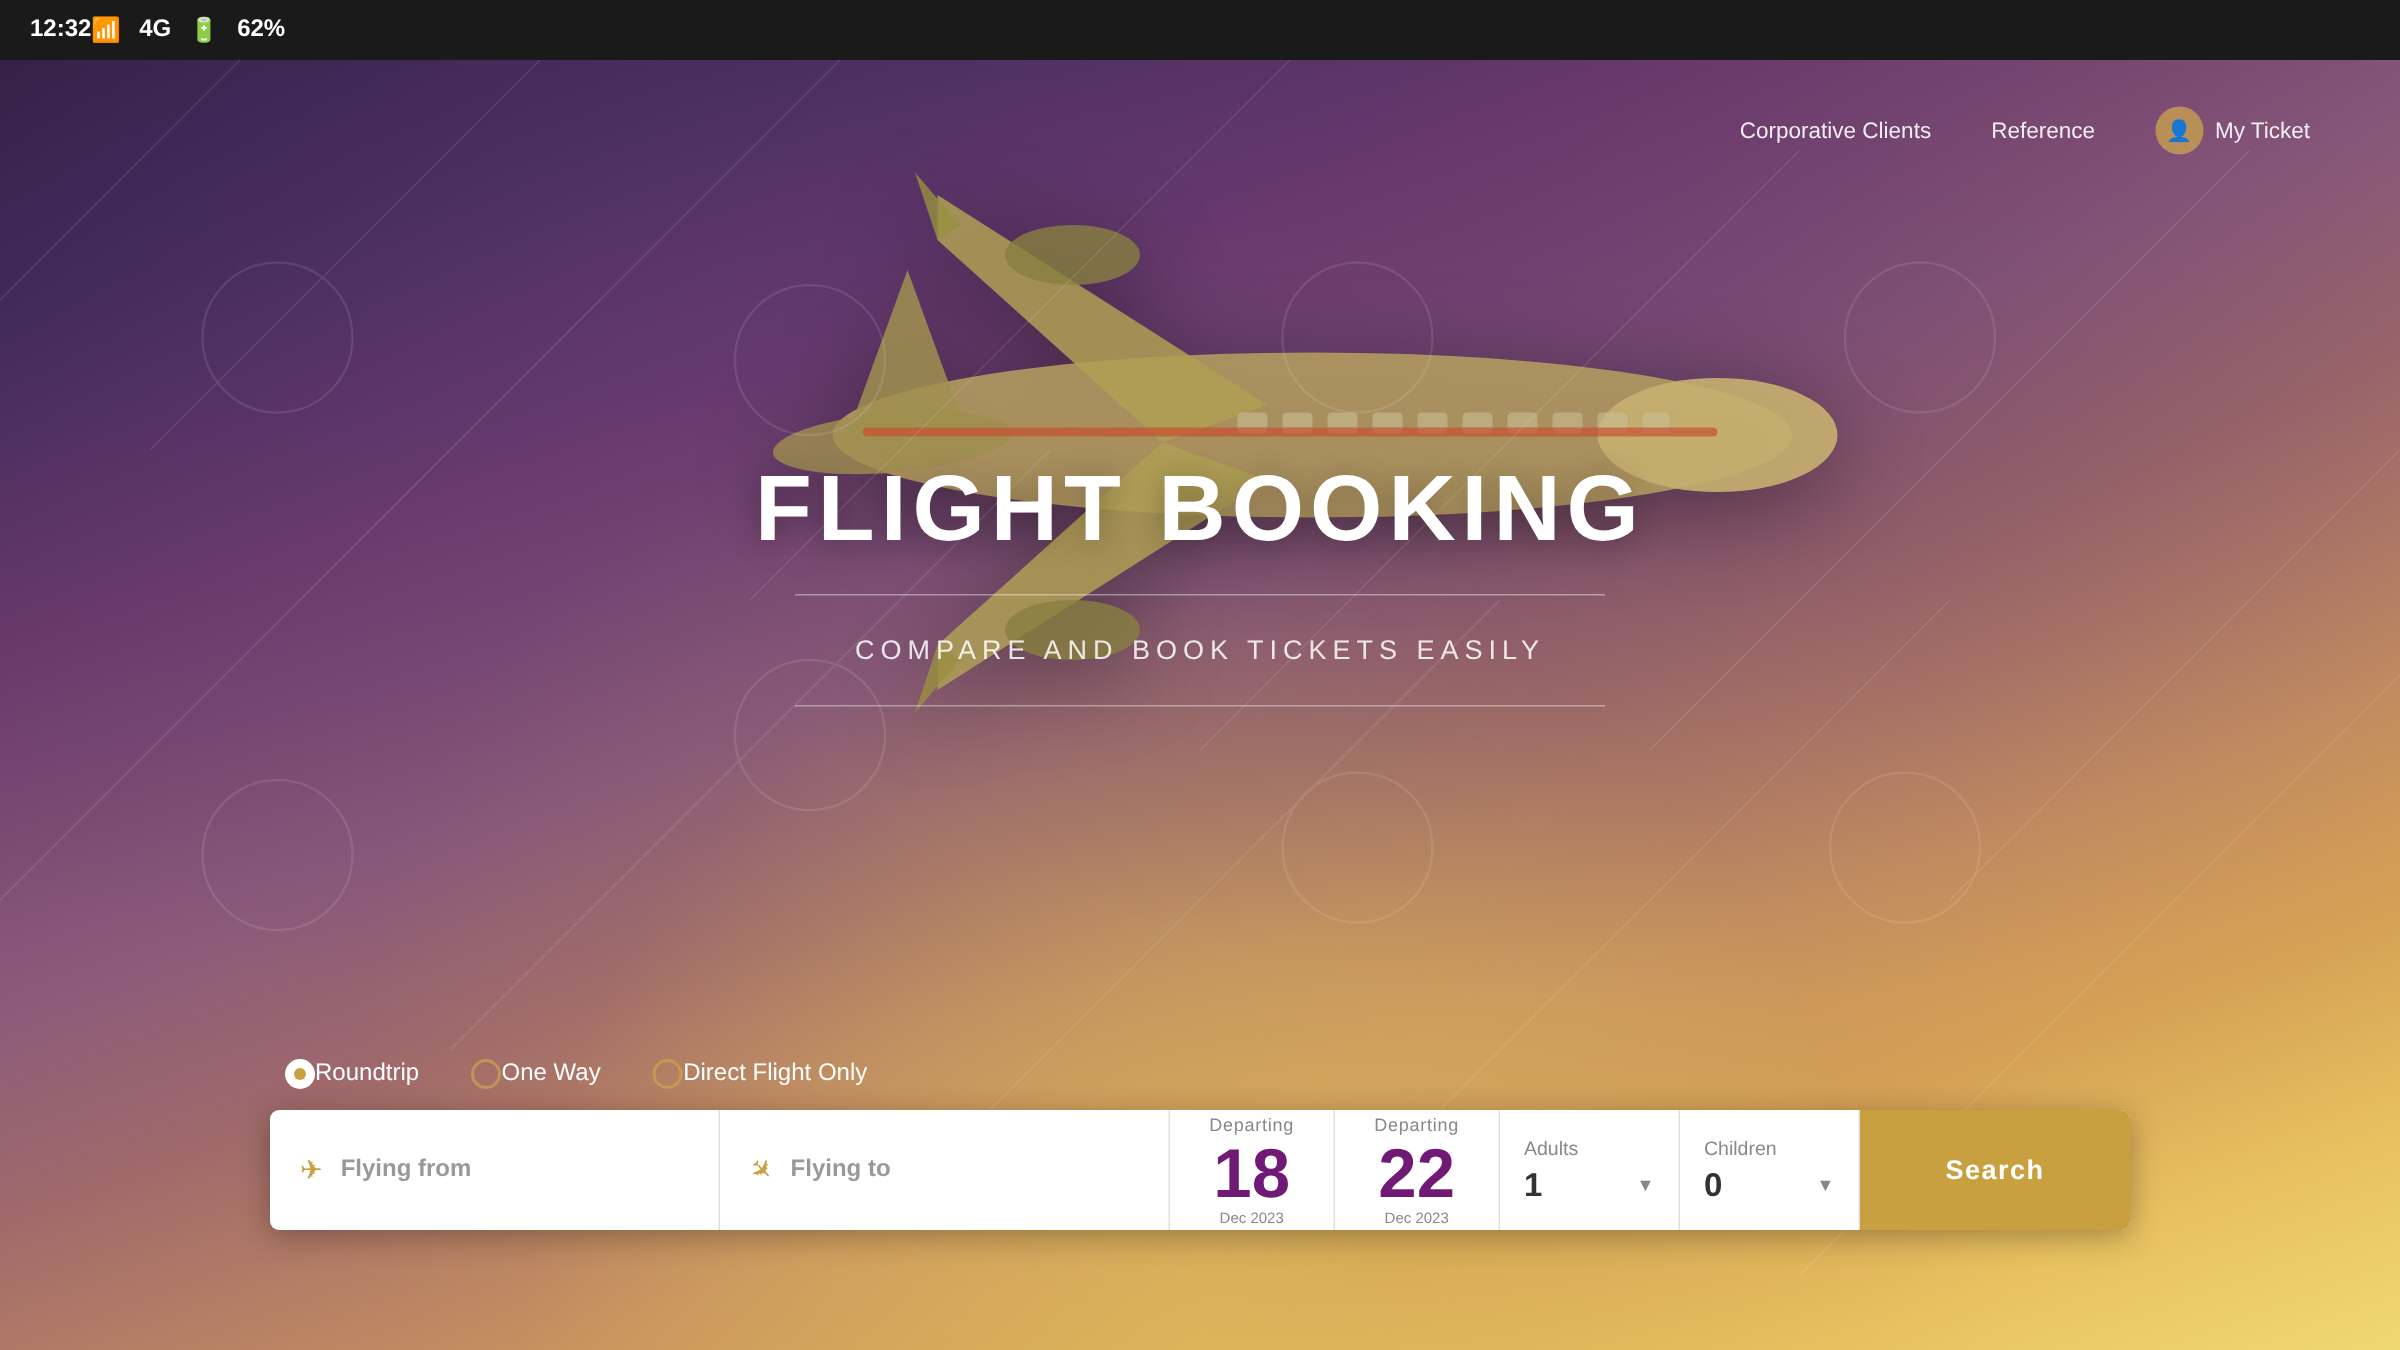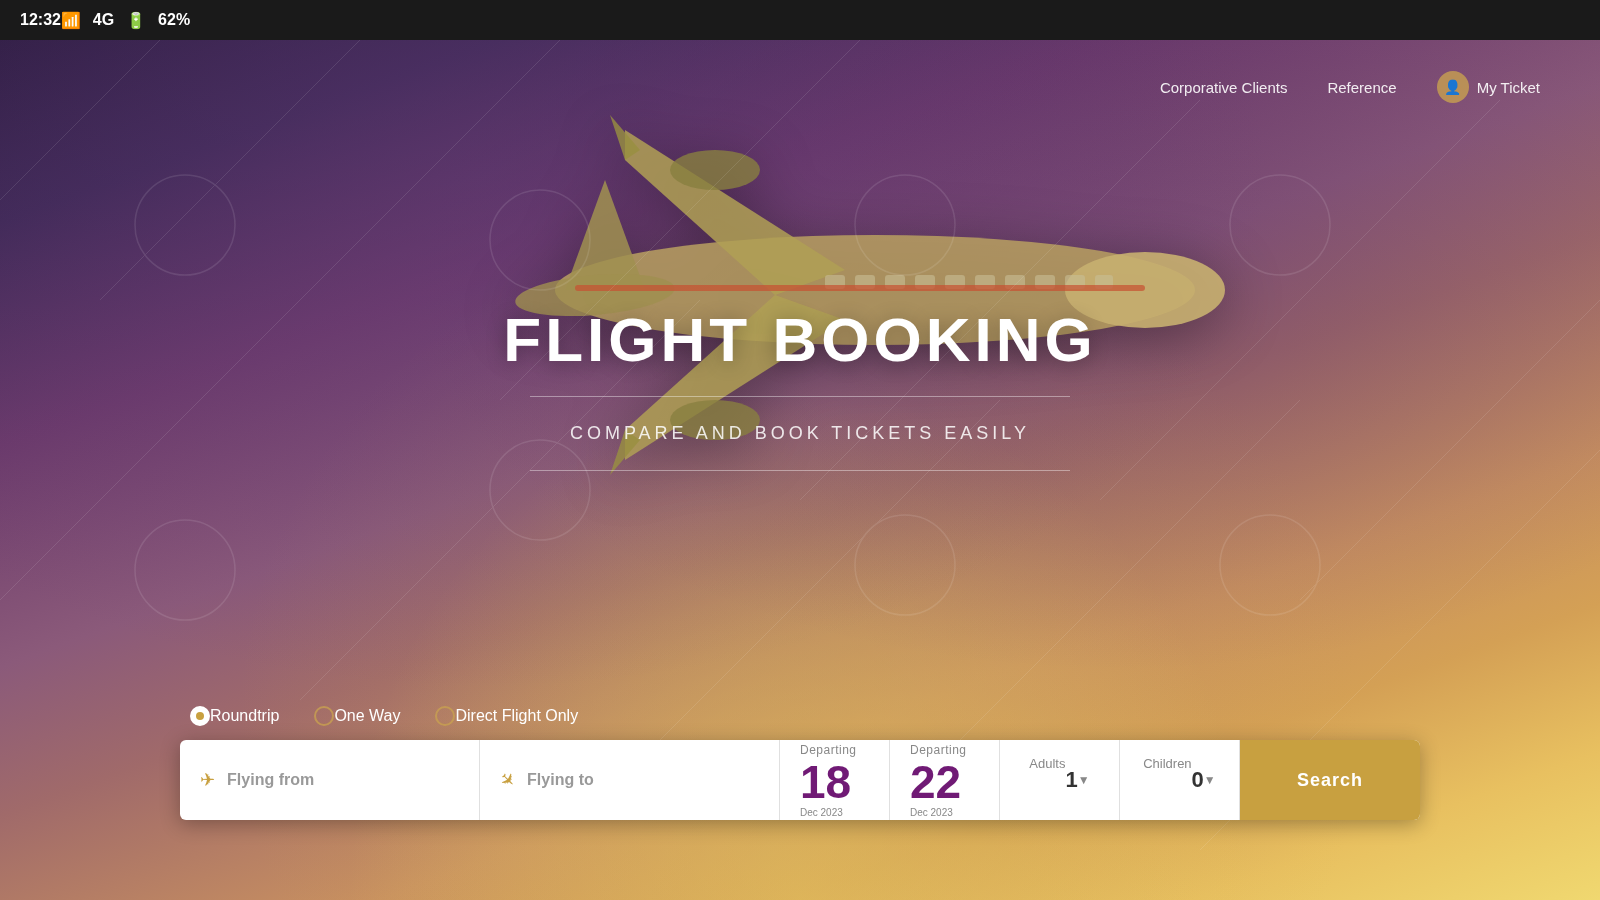--- a/index.html
+++ b/index.html
@@ -260,21 +260,21 @@
       font-weight: bold;
     }
 
     .field-input::placeholder {
       color: #999;
     }
 
     .date-field {
       display: flex;
       flex-direction: column;
-      align-items: flex-start;
+      align-items: center;
       justify-content: center;
       padding: 0 20px;
       border-right: 1px solid #e0e0e0;
       min-width: 110px;
       cursor: pointer;
     }
 
     .date-label {
       font-size: 12px;
       color: #888;
@@ -290,21 +290,21 @@
     }
 
     .date-month {
       font-size: 10px;
       color: #888;
       margin-top: 2px;
     }
 
     .count-field {
       display: flex;
-      flex-direction: row;
+      flex-direction: column;
       justify-content: center;
       padding: 16px 16px;
       border-right: 1px solid #e0e0e0;
       min-width: 120px;
       cursor: pointer;
     }
 
     .count-label {
       font-size: 13px;
       color: #888;

